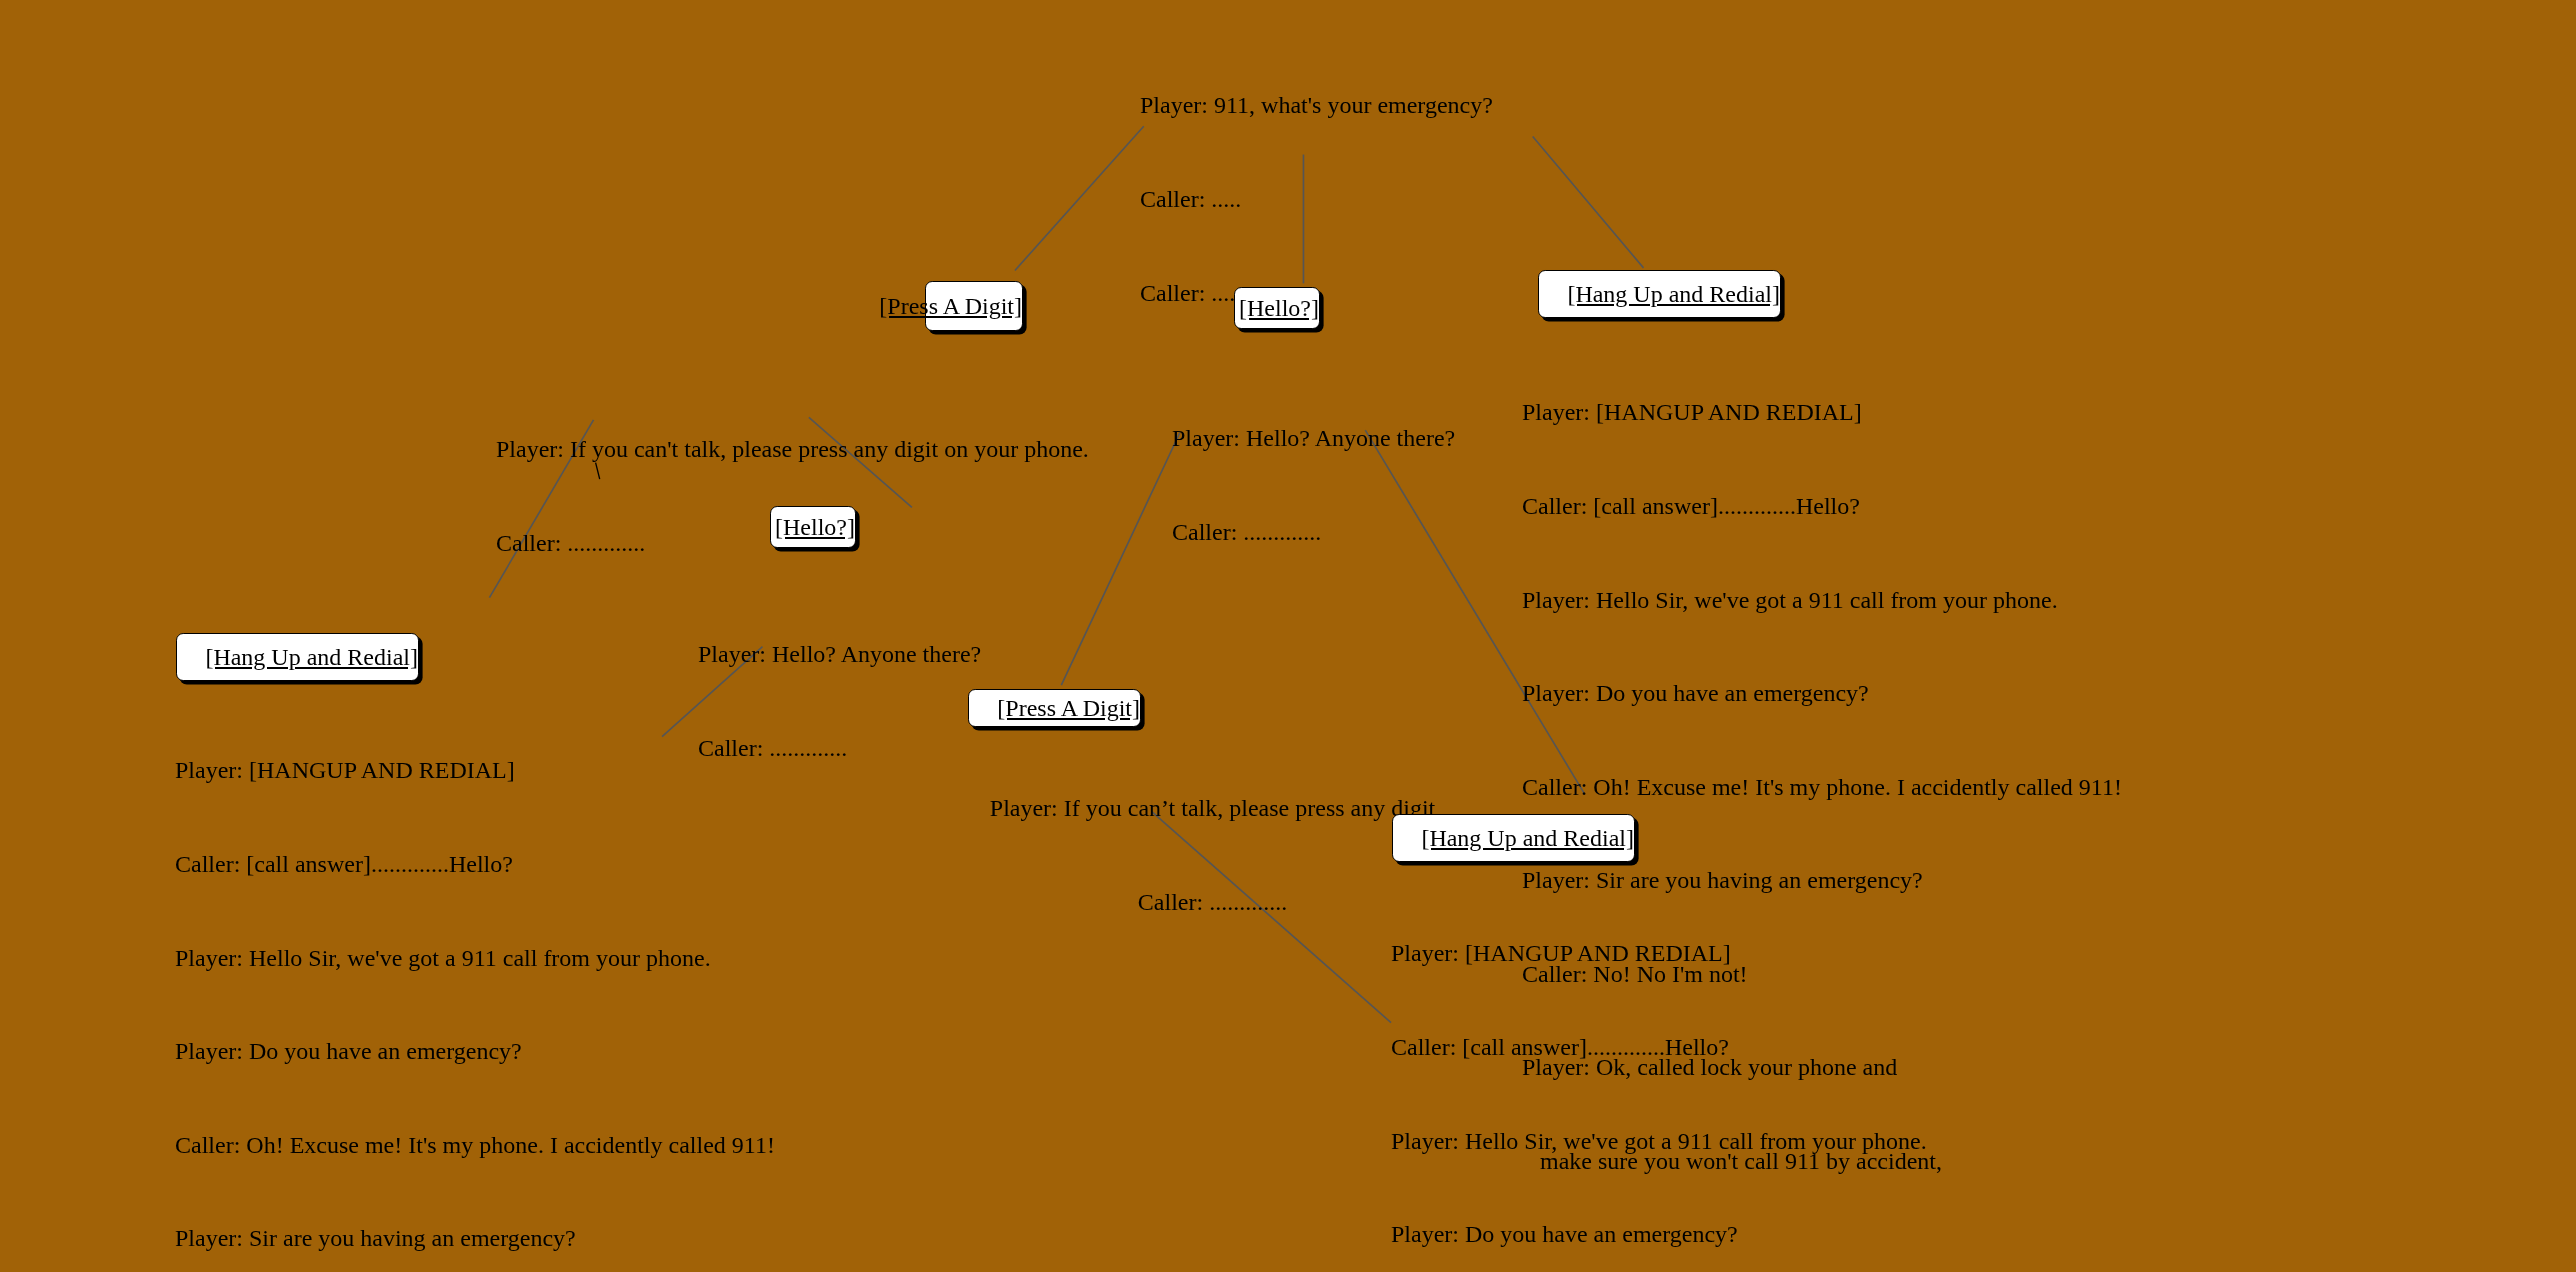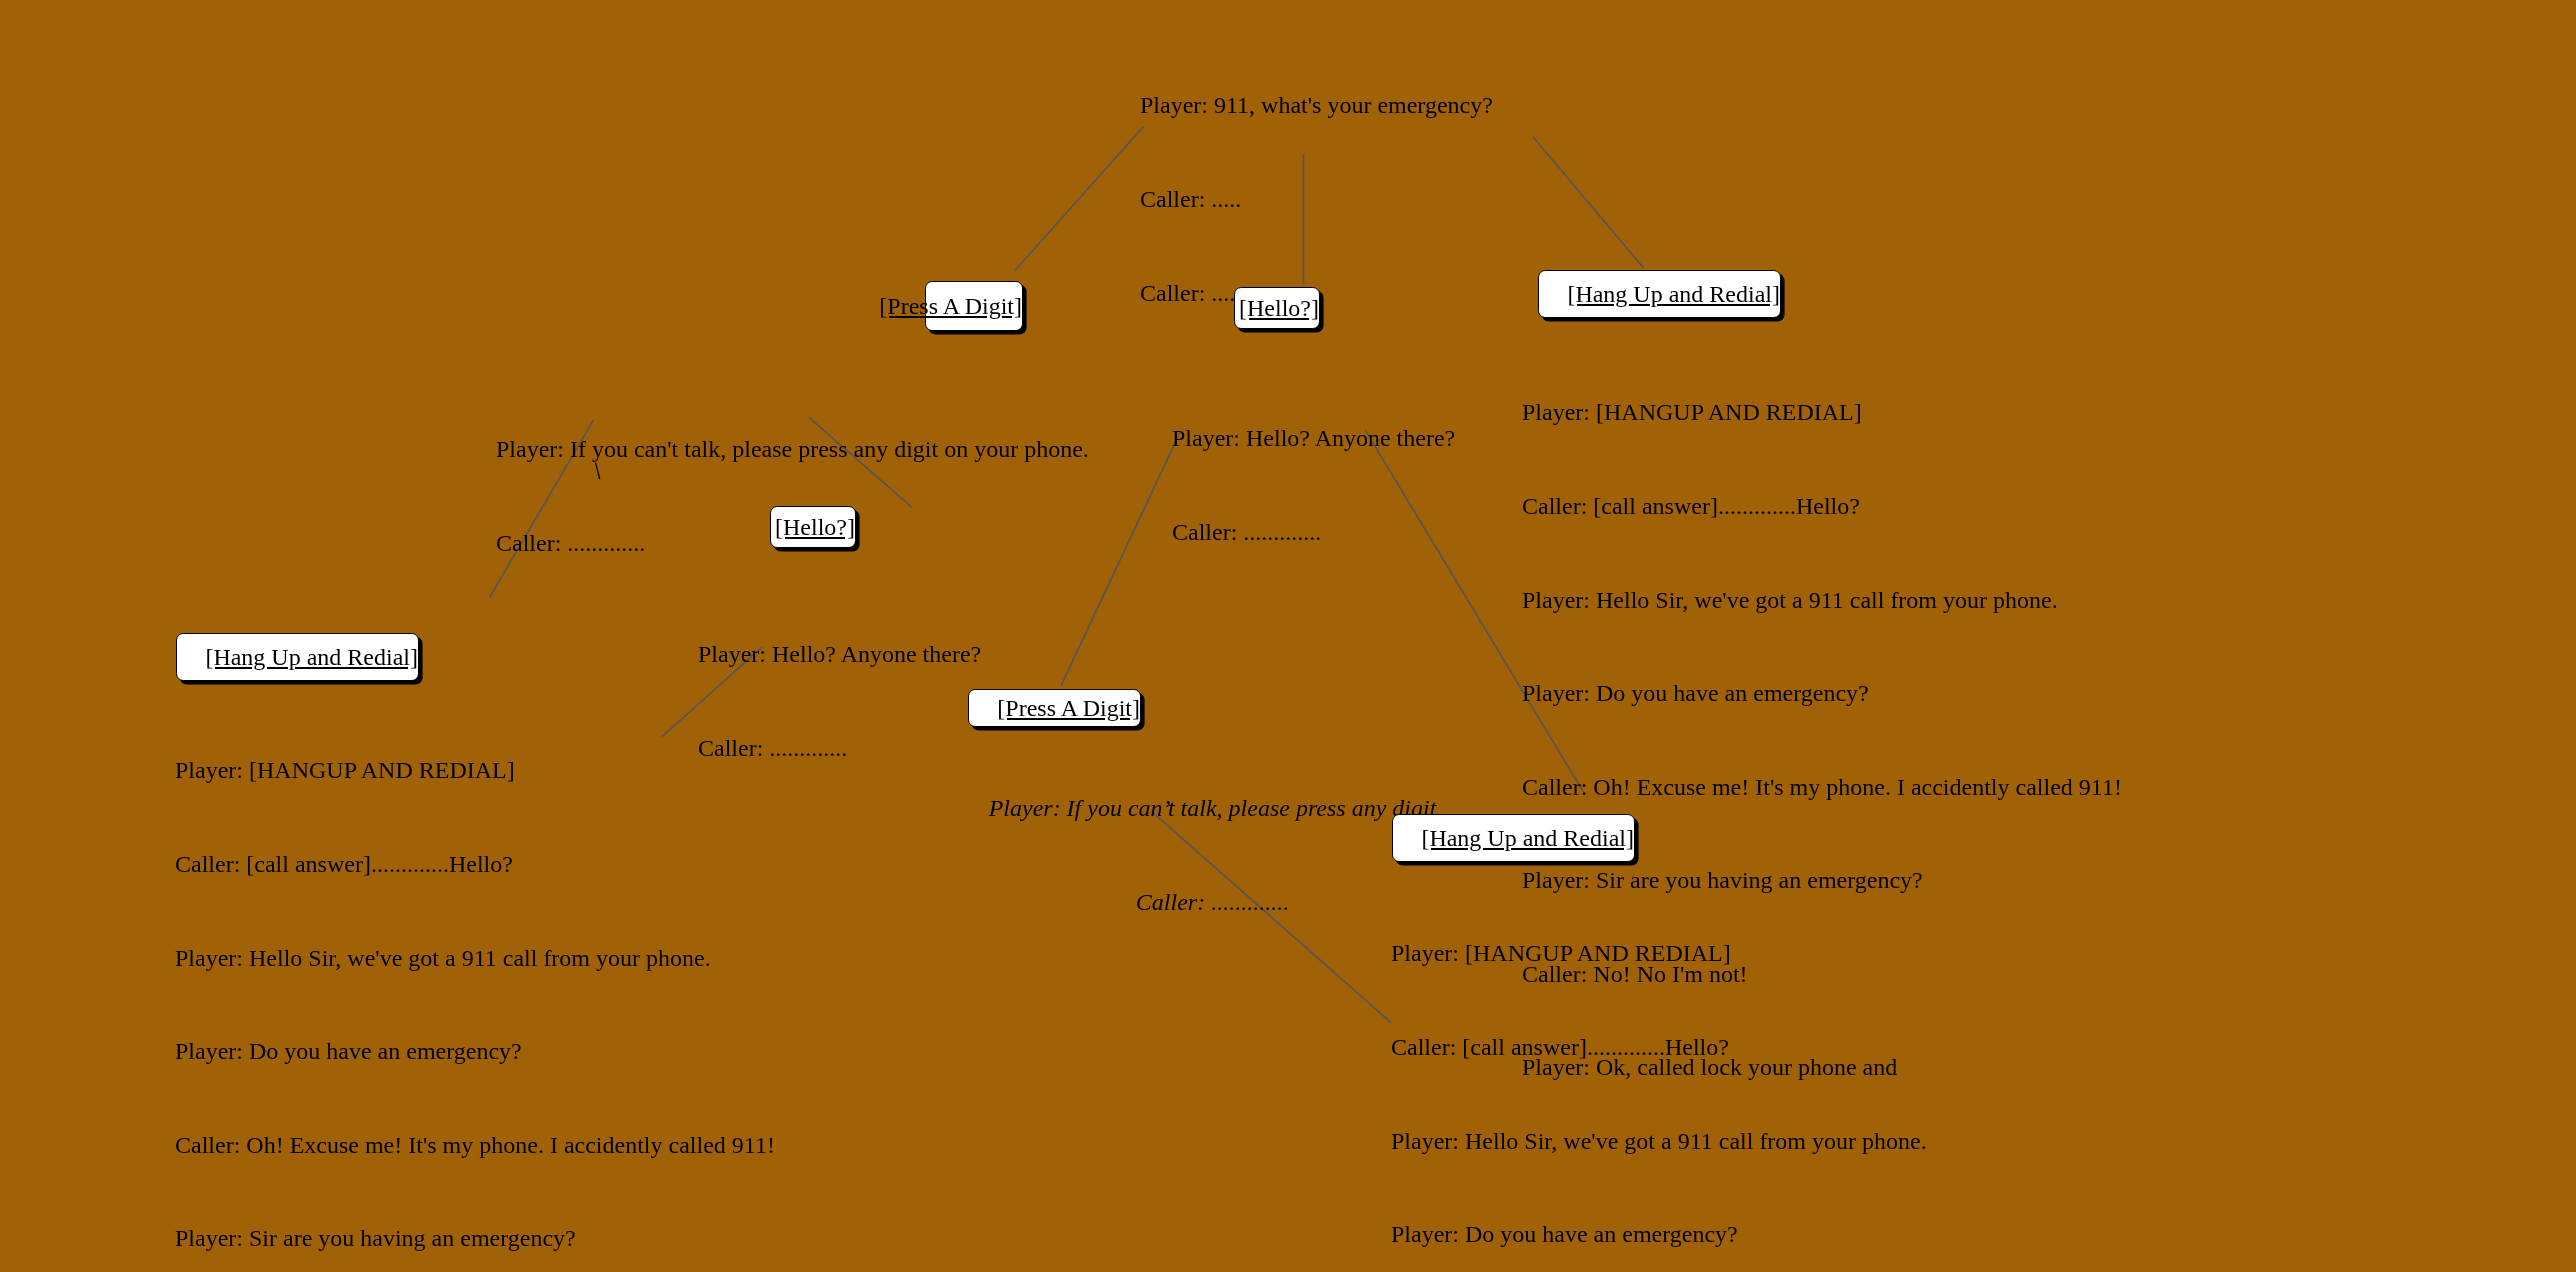--- a/index.html
+++ b/index.html
@@ -114,20 +114,21 @@
   </div>
   <div class="dialogue" style="left:1522px; top:335px;">
     <span class="line">Player: [HANGUP AND REDIAL]</span>
     <span class="line">Caller: [call answer].............Hello?</span>
     <span class="line">Player: Hello Sir, we've got a 911 call from your phone.</span>
     <span class="line">Player: Do you have an emergency?</span>
     <span class="line">Caller: Oh! Excuse me! It's my phone. I accidently called 911!</span>
     <span class="line">Player: Sir are you having an emergency?</span>
     <span class="line">Caller: No! No I'm not!</span>
     <span class="line">Player: Ok, called lock your phone and</span>
+    <span class="line">   make sure you won't call 911 by accident,</span>
     
   </div>
 
   <div class="node-box" style="left:770px; top:506px; width:86px; height:42px;">
     <span class="node-label">[Hello?]</span>
   </div>
   <div class="dialogue" style="left:698px; top:577px;">
     <span class="line">Player: Hello? Anyone there?</span>
     <span class="line">Caller: .............</span>
   </div>
@@ -145,21 +146,21 @@
     
     
     
     
     
   </div>
 
   <div class="node-box" style="left:968px; top:689px; width:173px; height:38px;">
     <span class="node-label">[Press A Digit]</span>
   </div>
-  <div class="dialogue centered" style="left:968px; top:731px; width:489px;font-style:italic;">
+  <div class="dialogue centered" style="left:968px; top:731px; width:489px;">
     <span class="line">Player: If you can’t talk, please press any digit</span>
     <span class="line">Caller: .............</span>
   </div>
 
   <div class="node-box" style="left:1392px; top:814px; width:243px; height:48px;">
     <span class="node-label">[Hang Up and Redial]</span>
   </div>
   <div class="dialogue" style="left:1391px; top:876px;">
     <span class="line">Player: [HANGUP AND REDIAL]</span>
     <span class="line">Caller: [call answer].............Hello?</span>

